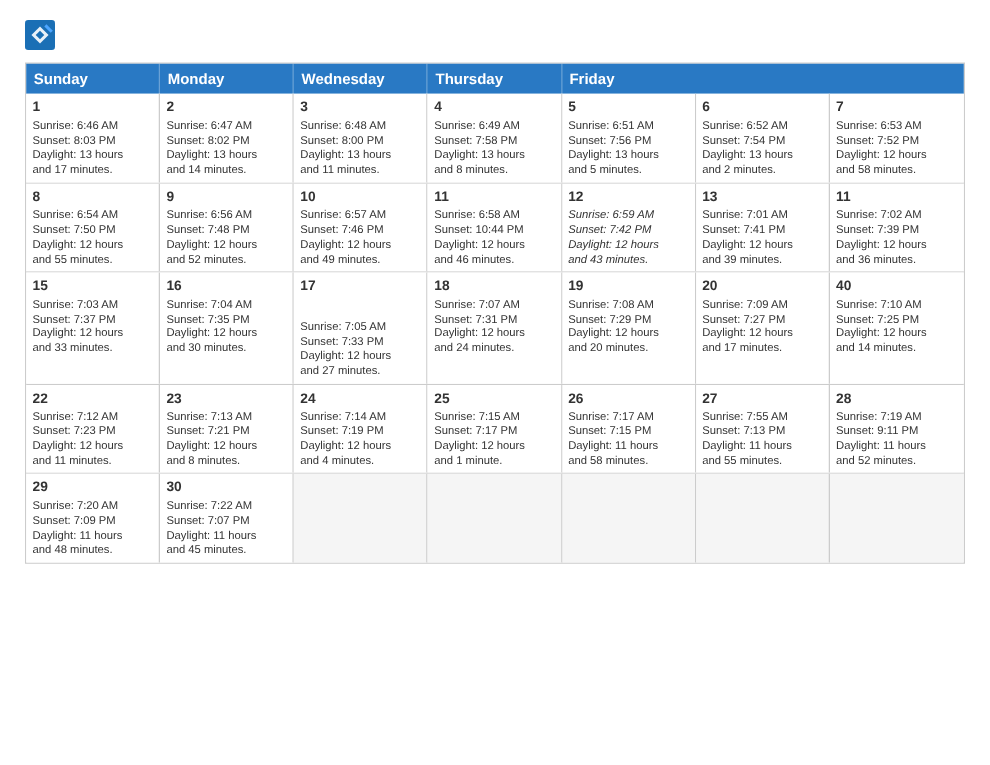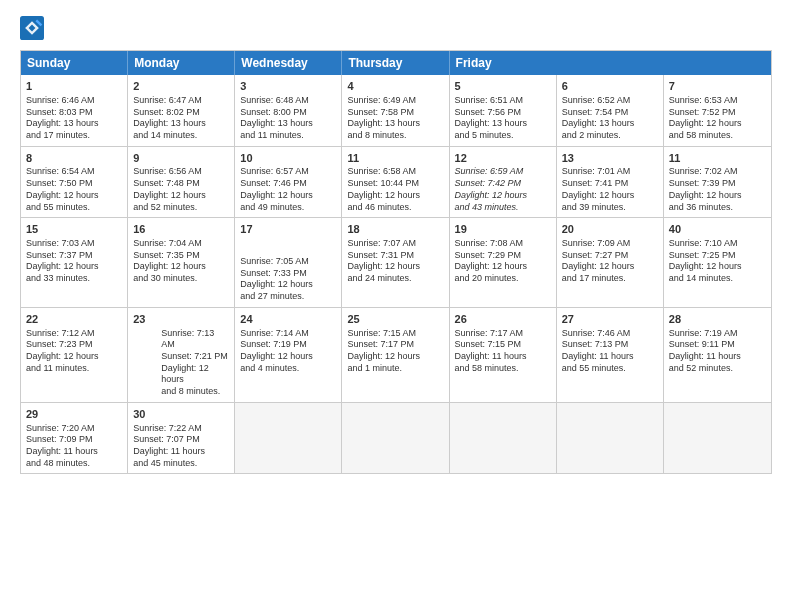--- a/index.html
+++ b/index.html
@@ -301,21 +301,21 @@
         <div class="cal-row">
           <div class="cal-cell">
             <span class="day-num">22</span>
             <div class="info" style="white-space: pre-wrap;">Sunrise: 7:12 AM
 Sunset: 7:23 PM
 Daylight: 12 hours
 and 11 minutes.</div>
           </div>
           <div class="cal-cell">
             <span class="day-num">23</span>
-            <div class="info" style="white-space: pre-wrap; margin-left: 28px;">Sunrise: 7:13 AM
+            <div class="info" style="white-space: pre-wrap;">Sunrise: 7:13 AM
 Sunset: 7:21 PM
 Daylight: 12 hours
 and 8 minutes.</div>
           </div>
           <div class="cal-cell">
             <span class="day-num">24</span>
             <div class="info" style="white-space: pre-wrap;">Sunrise: 7:14 AM
 Sunset: 7:19 PM
 Daylight: 12 hours
 and 4 minutes.</div>
@@ -329,21 +329,21 @@
           </div>
           <div class="cal-cell">
             <span class="day-num">26</span>
             <div class="info" style="white-space: pre-wrap;">Sunrise: 7:17 AM
 Sunset: 7:15 PM
 Daylight: 11 hours
 and 58 minutes.</div>
           </div>
           <div class="cal-cell">
             <span class="day-num">27</span>
-            <div class="info" style="white-space: pre-wrap;">Sunrise: 7:46 AM
+            <div class="info" style="white-space: pre-wrap;">Sunrise: 7:55 AM
 Sunset: 7:13 PM
 Daylight: 11 hours
 and 55 minutes.</div>
           </div>
           <div class="cal-cell">
             <span class="day-num">28</span>
             <div class="info" style="white-space: pre-wrap;">Sunrise: 7:19 AM
 Sunset: 9:11 PM
 Daylight: 11 hours
 and 52 minutes.</div>

